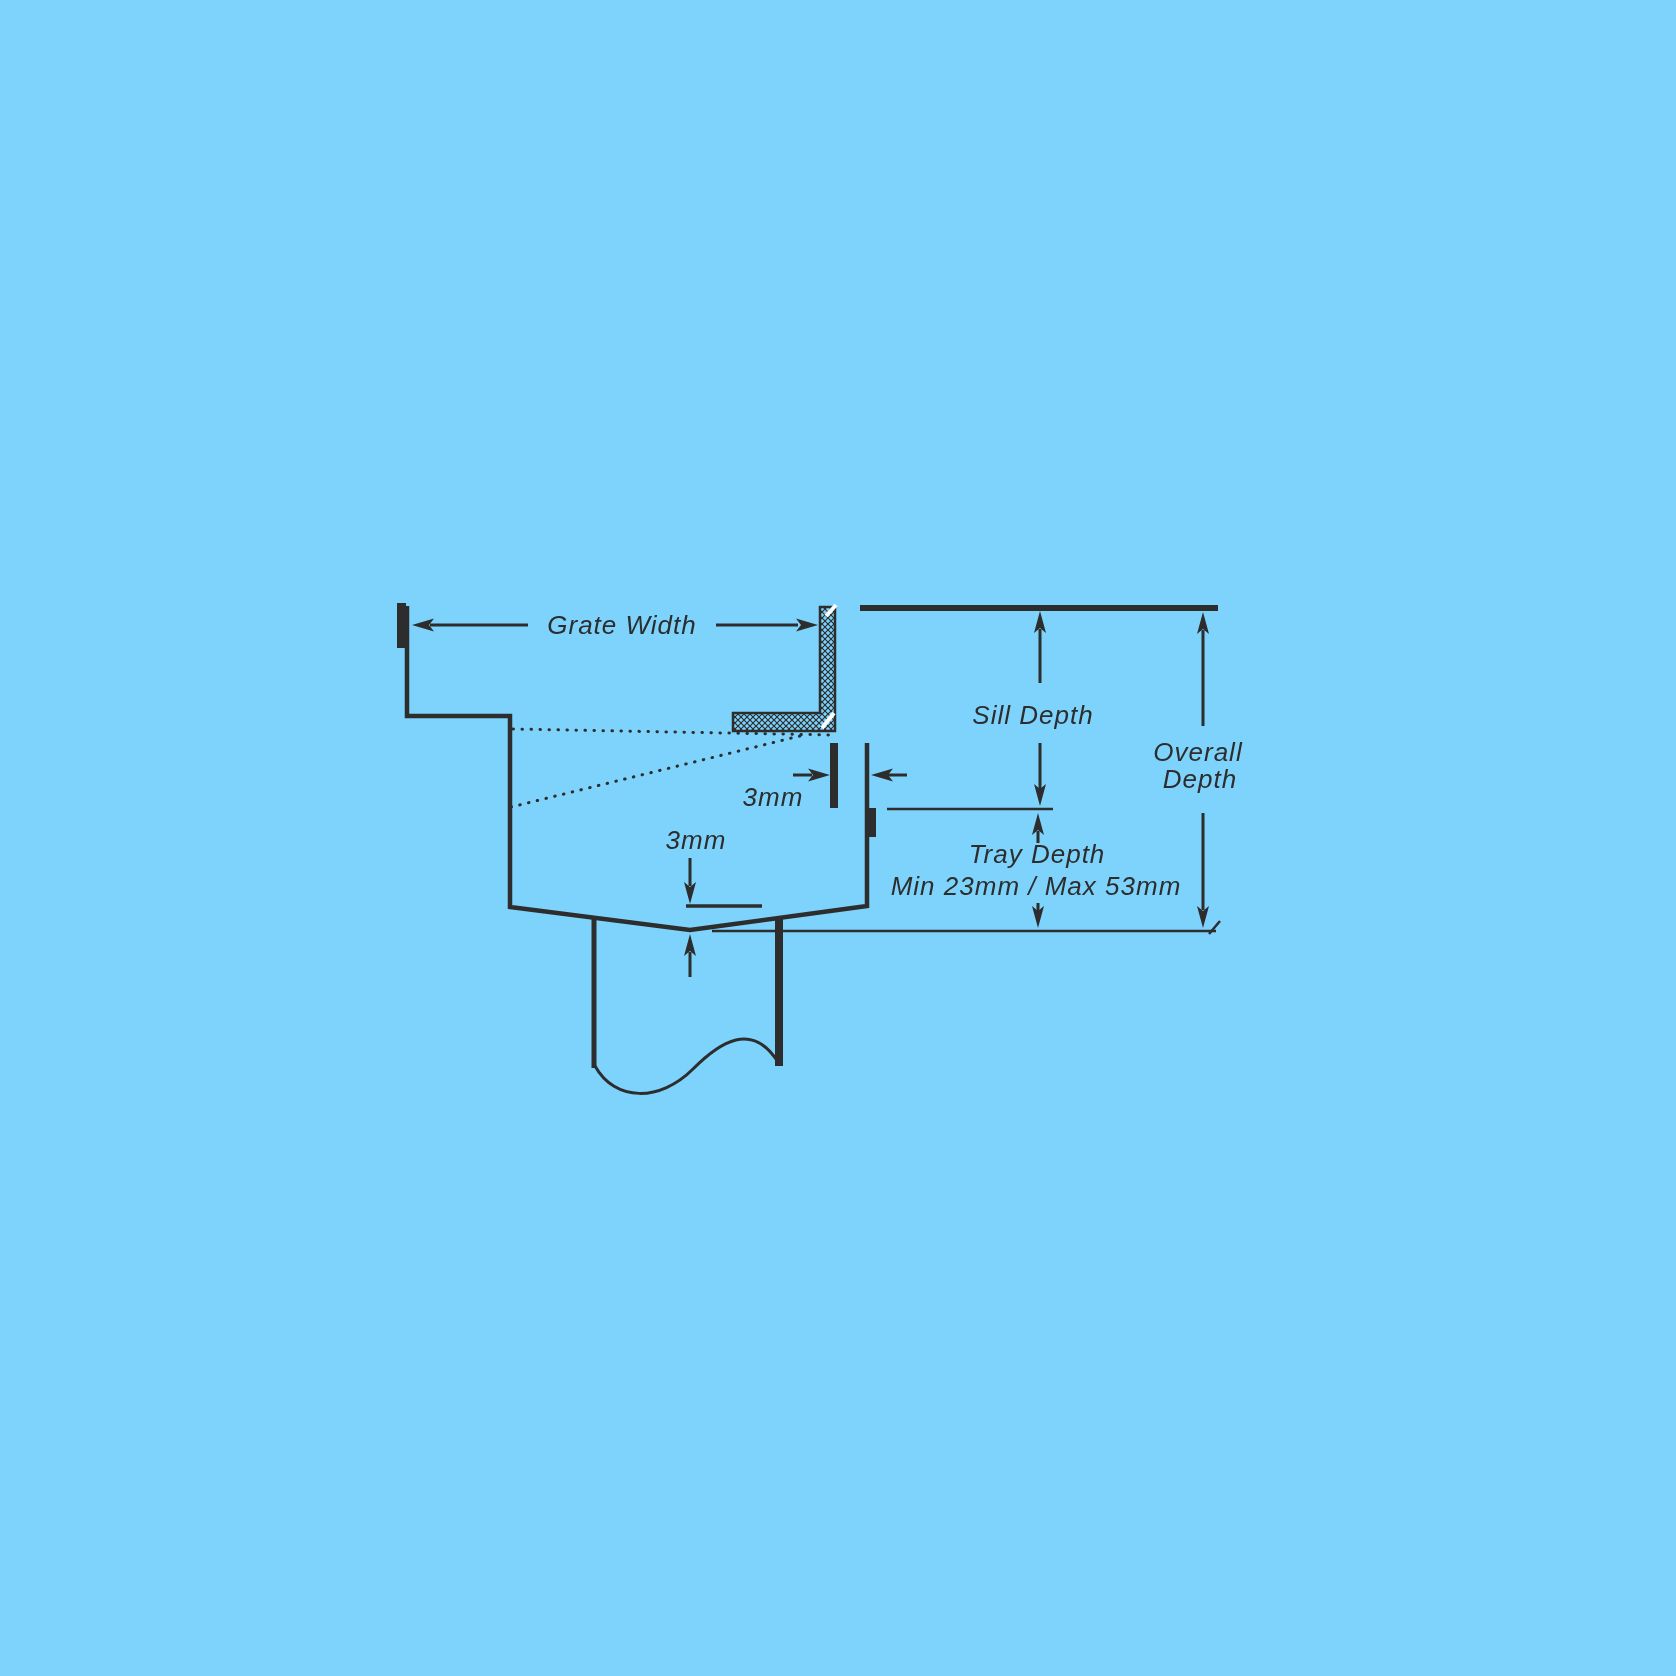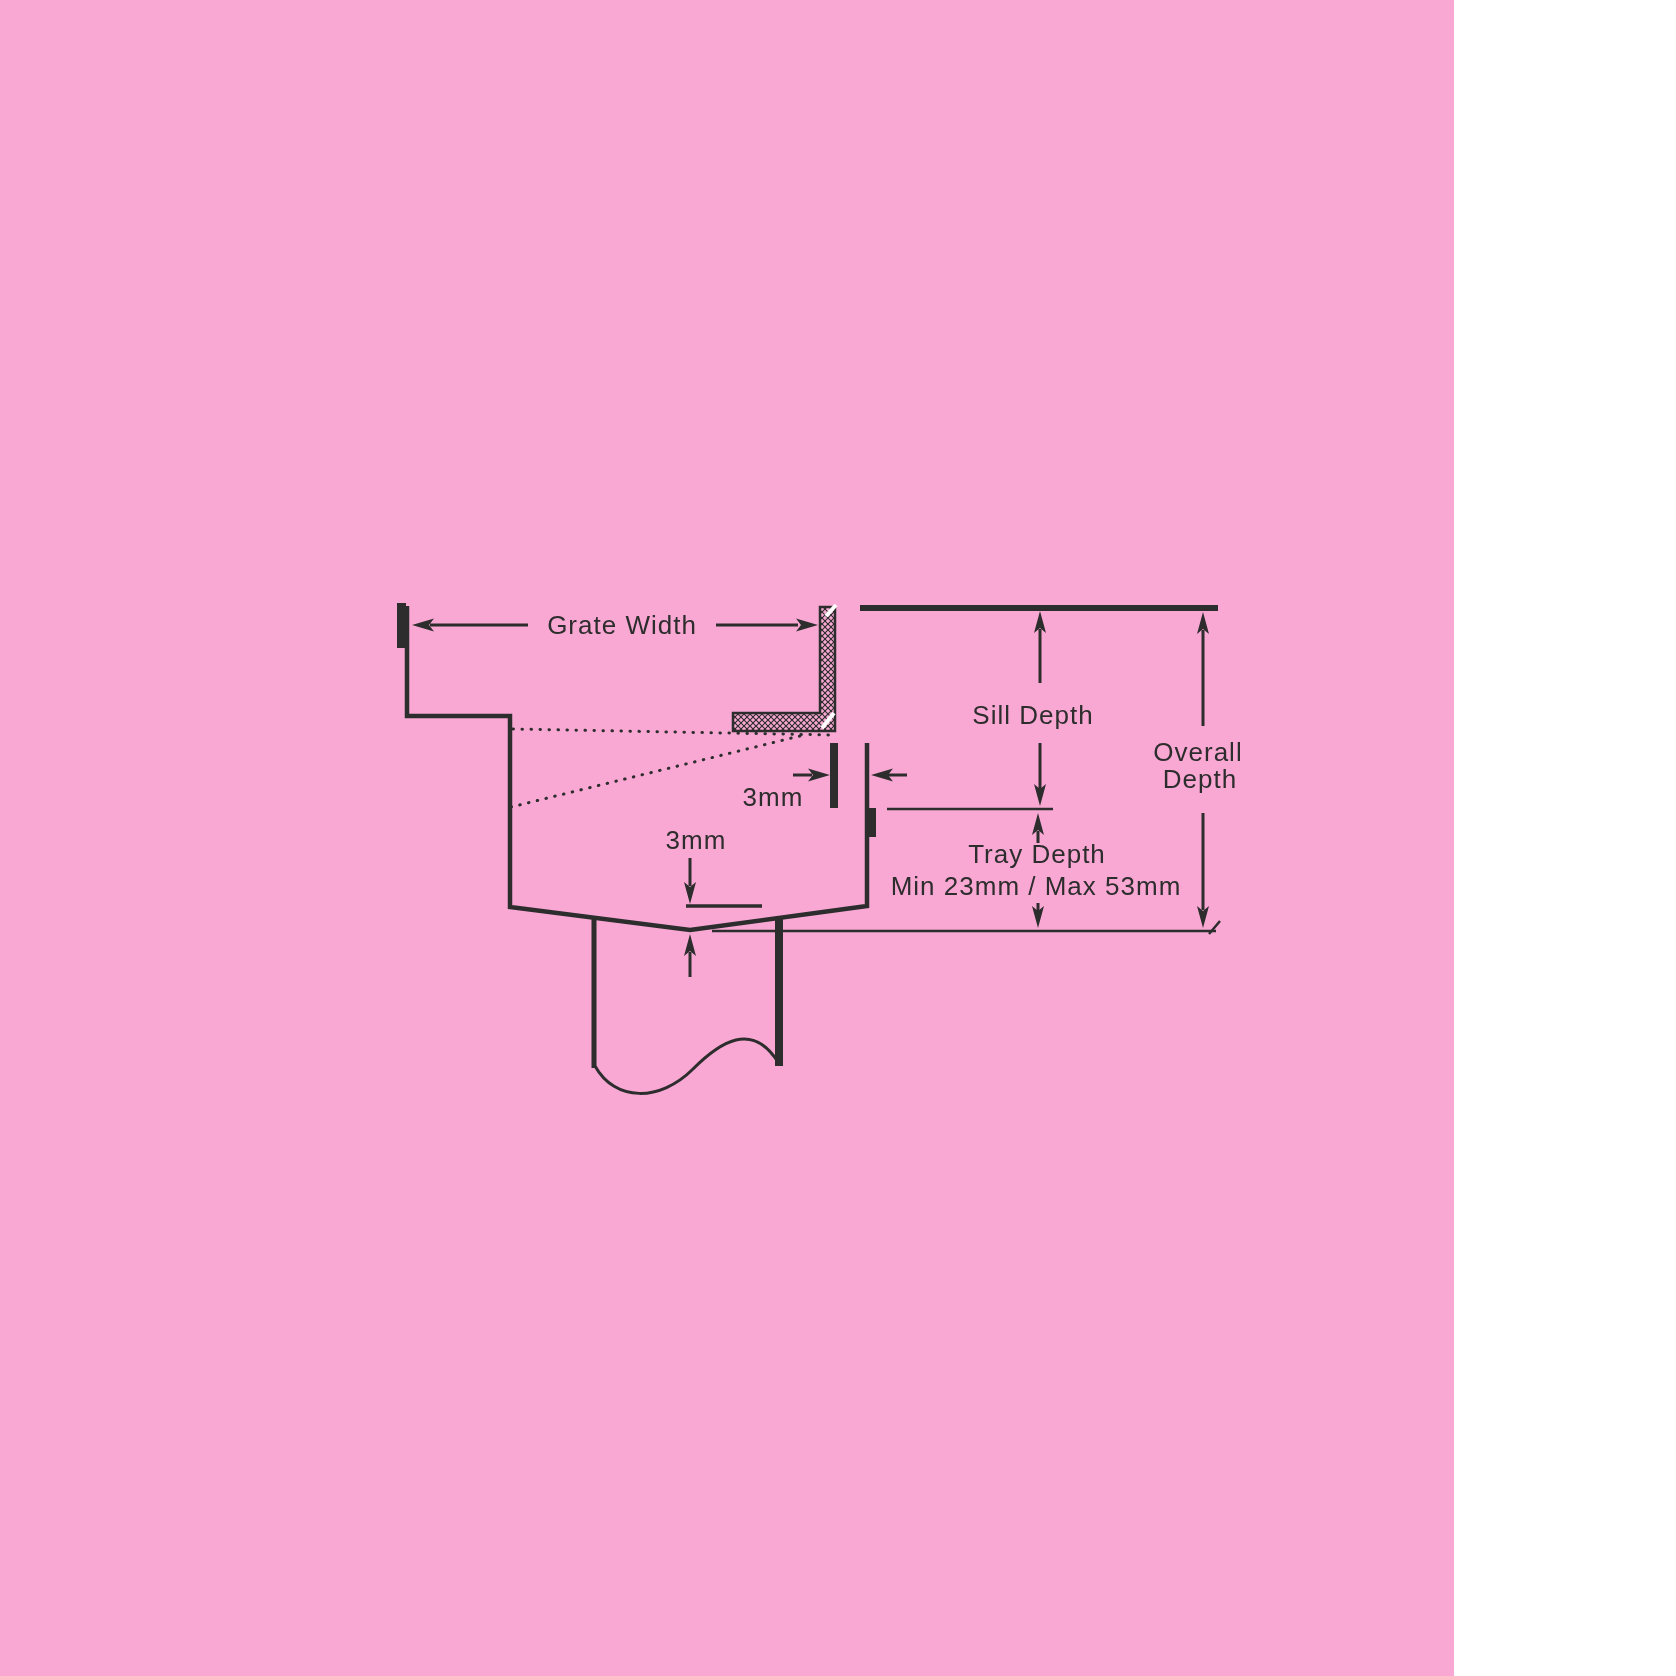--- a/index.html
+++ b/index.html
@@ -2,24 +2,25 @@
 <html><head>
 <meta charset="utf-8">
 <style>
   html, body {
     margin: 0;
     padding: 0;
     background: #ffffff;
   }
   .canvas {
     position: relative;
-    width: 1454px;
+    width: 1676px;
     height: 1676px;
-    background: #f9a8d4;
+    background: #7dd3fc;
     overflow: hidden;
+    font-style: italic;
   }
   svg.diagram {
     display: block;
     width: 1676px;
     height: 1676px;
   }
   svg.diagram text {
     font-family: "Liberation Sans", "DejaVu Sans", sans-serif;
     font-size: 26px;
     letter-spacing: 1px;

